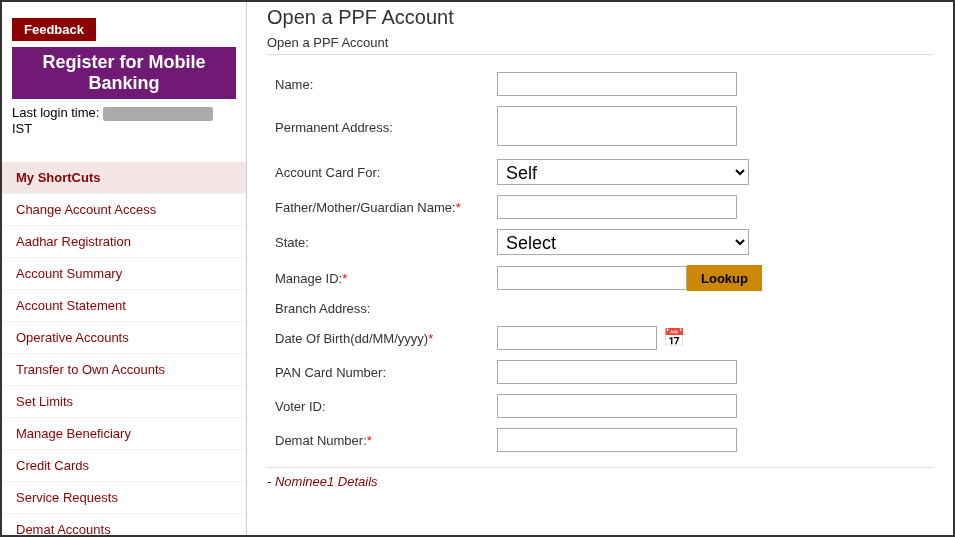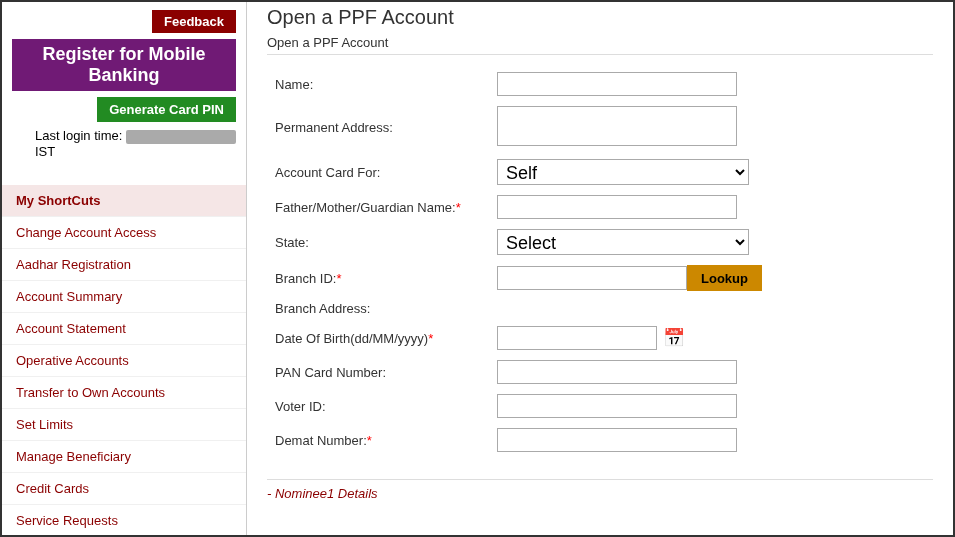--- a/index.html
+++ b/index.html
@@ -23,25 +23,24 @@
       width: 245px;
       min-width: 245px;
       background: #fff;
       border-right: 1px solid #ccc;
       display: flex;
       flex-direction: column;
       padding-top: 0;
     }
 
     .sidebar-top {
-      padding: 8px 10px 4px 10px;
+      padding: 16px 10px 4px 10px;
       display: flex;
       flex-direction: column;
       gap: 6px;
-      align-items: flex-end;
     }
 
     .btn-feedback {
       background: #8b0000;
       color: #fff;
       border: none;
       padding: 4px 12px;
       font-size: 13px;
       cursor: pointer;
       font-weight: bold;
@@ -192,21 +191,21 @@
       color: #000;
       border: none;
       padding: 4px 14px;
       font-size: 13px;
       font-weight: bold;
       cursor: pointer;
       height: 26px;
     }
 
     .nominee-section {
-      margin-top: 22px;
+      margin-top: 10px;
       color: #8b0000;
       font-size: 13px;
       border-top: 1px solid #ddd;
       padding-top: 6px;
     }
 
     .nominee-section span {
       font-style: italic;
     }
 
@@ -225,21 +224,20 @@
   </style>
 </head>
 <body>
 
 <div class="container">
 
   <div class="sidebar">
     <div class="sidebar-top">
       <button class="btn-feedback">Feedback</button>
       <button class="btn-mobile-banking">Register for Mobile Banking</button>
-      <button class="btn-generate-pin">Generate Card PIN</button>
       <div>
         <span>Last login time:</span>
         <span class="last-login-time"></span>
         <br>
         <span>IST</span>
       </div>
     </div>
     <div class="sidebar-nav">
       <div class="nav-item active">
         <span>My ShortCuts</span>
@@ -324,21 +322,21 @@
           <td class="label-cell">State:</td>
           <td class="input-cell">
             <select class="form-select">
               <option value="">Select</option>
             </select>
           </td>
         </tr>
 
         <tr>
           <td class="label-cell">
-            <span>Branch ID:</span><span class="required">*</span>
+            <span>Manage ID:</span><span class="required">*</span>
           </td>
           <td class="input-cell">
             <div class="branch-id-cell">
               <input type="text" class="branch-id-input" style="">
               <button class="lookup-btn">Lookup</button>
             </div>
           </td>
         </tr>
 
         <tr>

